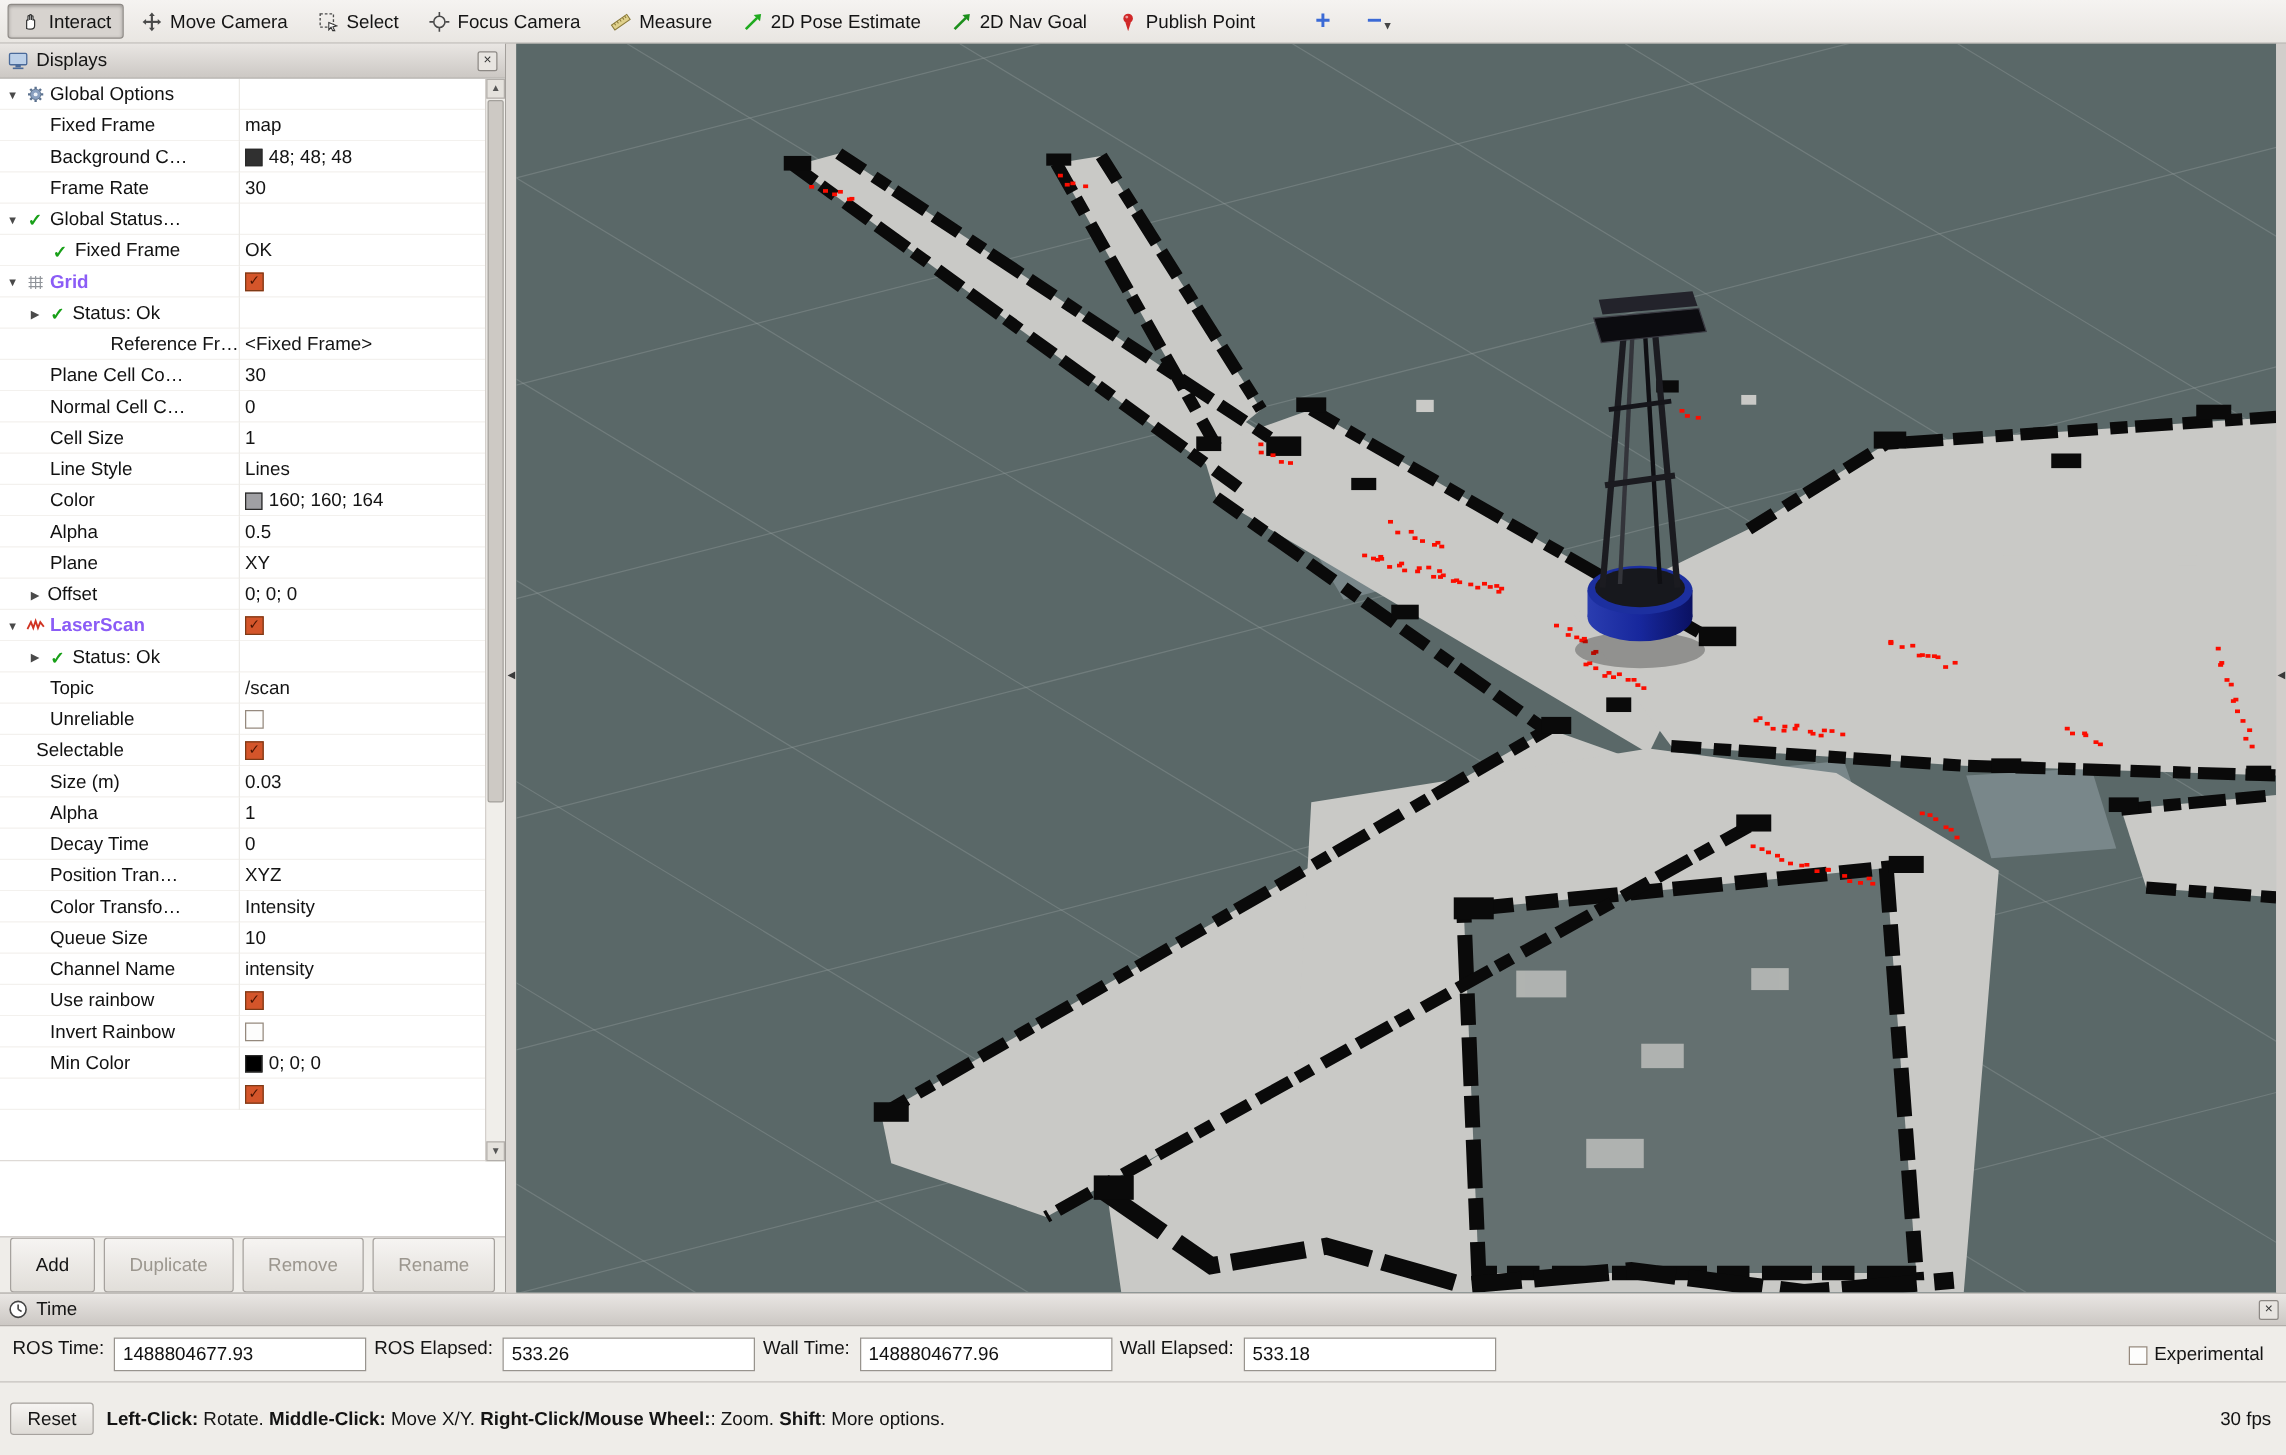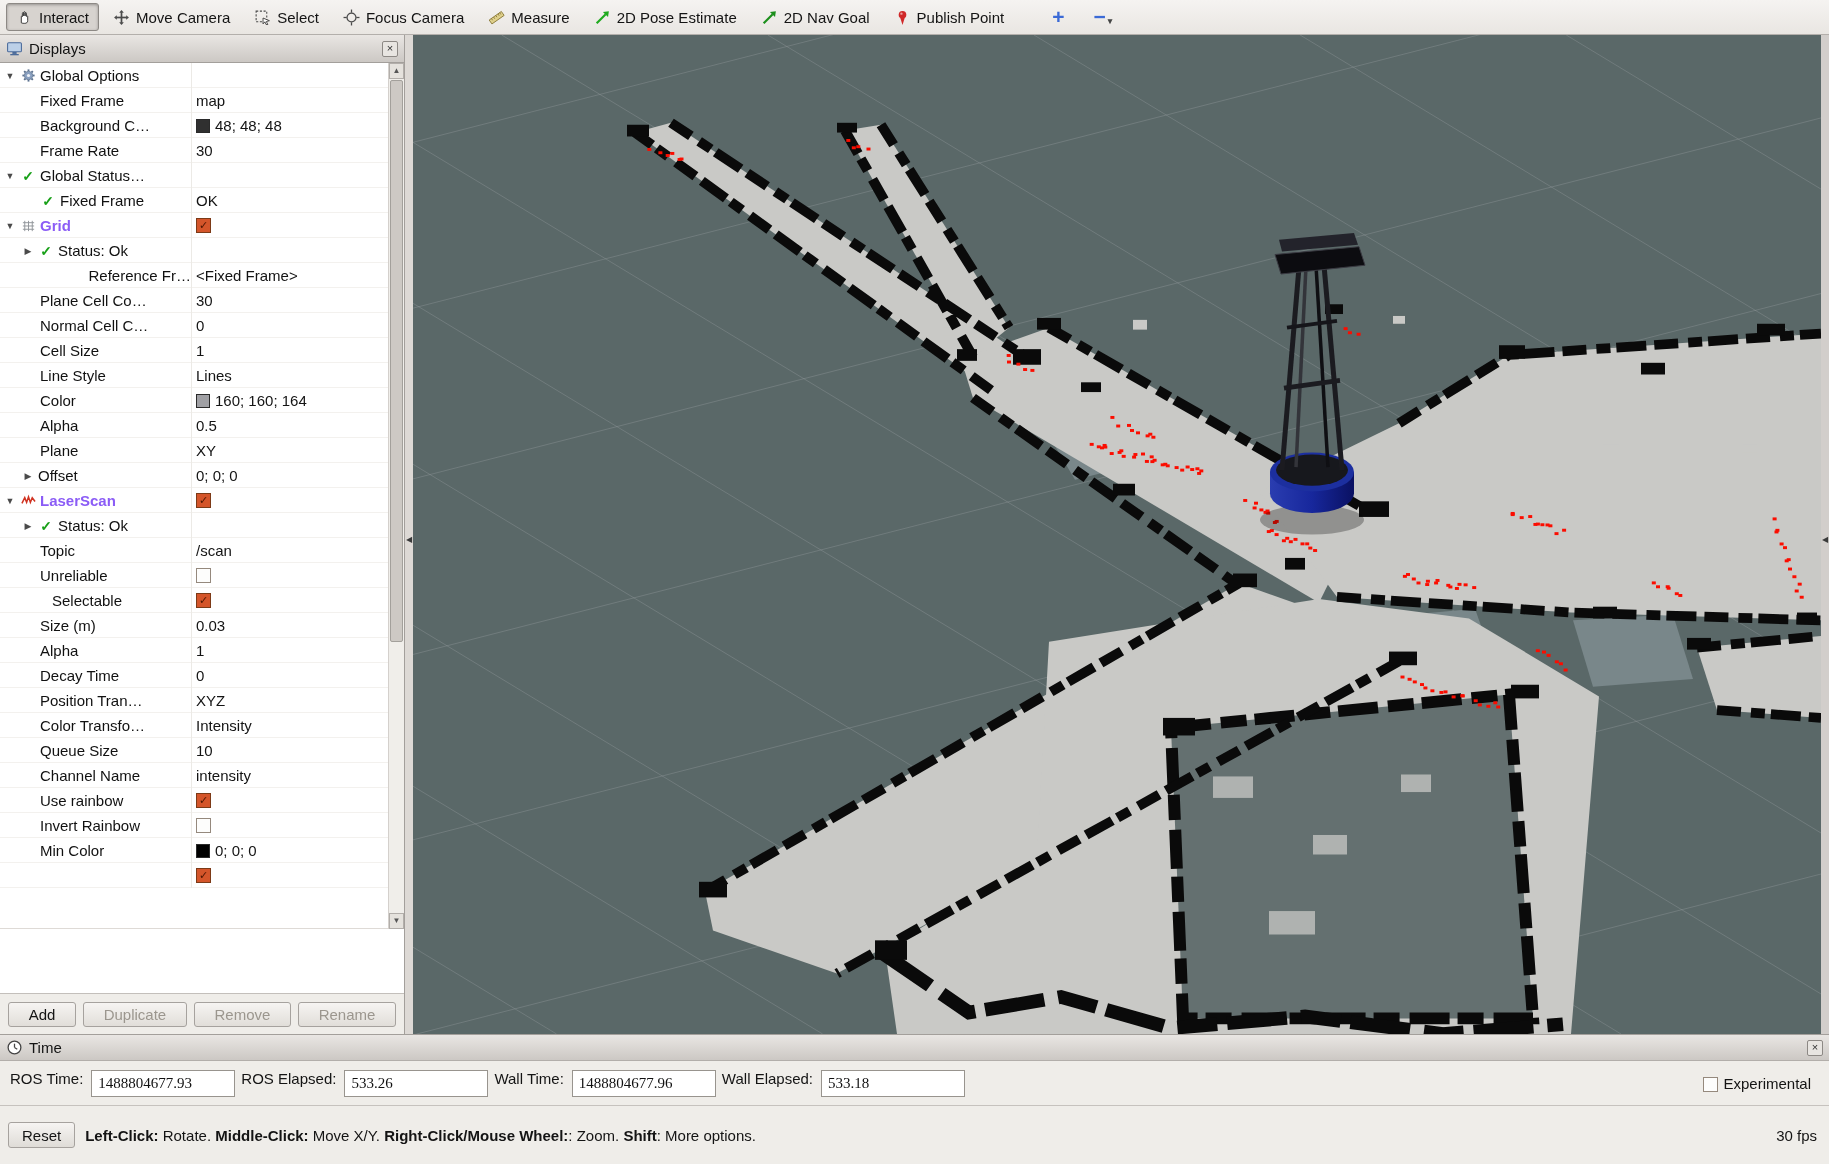--- a/index.html
+++ b/index.html
@@ -72,43 +72,43 @@
   }
   .sb-btn {
     position:absolute; left:0; right:0; height:16px; background:#e5e2dd; border:1px solid #b2aeaa;
     font-size:8px; color:#555; text-align:center; line-height:14px;
   }
   .sb-btn.up { top:0; } .sb-btn.down { bottom:0; }
   .sb-thumb { position:absolute; top:17px; left:1px; right:1px; height:562px; background:#cdc9c4; border:1px solid #a3a09b; border-radius:2px; }
 
   .panel-buttons { flex:0 0 40px; display:flex; align-items:center; gap:7px; padding:0 8px; }
   .pbtn {
-    flex:1 1 auto; height:25px; display:flex; align-items:center; justify-content:center;
+    flex:1 1 auto; height:44px; display:flex; align-items:center; justify-content:center;
     border:1px solid #a6a29e; border-radius:3px; background:linear-gradient(#f6f4f2,#e1ded9);
   }
   .pbtn.disabled { color:#9b968e; }
 
   .vsplit { flex:0 0 8px; background:#ddd9d5; position:relative; }
   .vsplit .harrow { position:absolute; top:500px; left:0; width:8px; font-size:8px; color:#3a3a3a; text-align:center; }
   .vsplit.right { background:#d2cecb; }
 
   .viewport { flex:1 1 auto; position:relative; overflow:hidden; background:#5a6868; }
   .viewport svg { position:absolute; inset:0; width:100%; height:100%; }
 
   
   .time-panel { flex:0 0 71px; display:flex; flex-direction:column; background:#efede9; border-top:1px solid #a39f9b; }
   .time-header {
     flex:0 0 26px; display:flex; align-items:center; gap:6px; padding:0 6px;
     background:linear-gradient(#e9e6e3,#ccc8c4); border-bottom:1px solid #b2aeaa;
   }
   .time-fields { flex:1 1 auto; display:flex; align-items:center; gap:9px; padding:0 10px; }
   .tfield { display:flex; gap:8px; margin-right:6px; }
   .tfield input {
-    width:144px; height:27px; border:1px solid #98948e; background:#fff;
-    font-family:Liberation Serif, serif; font-size:15px; padding:0 6px; color:#111;
+    width:202px; height:27px; border:1px solid #98948e; background:#fff;
+    font-family:Liberation Sans, sans-serif; font-size:15px; padding:0 6px; color:#111;
   }
   .experimental { margin-left:auto; display:flex; align-items:flex-end; gap:5px; padding-right:8px; }
 
   
   .status-bar { flex:0 0 34px; display:flex; align-items:center; gap:10px; padding:16px 8px; background:#efede9; border-top:1px solid #c6c2be; }
   .reset-btn { height:26px; padding:0 13px; display:flex; align-items:center; border:1px solid #a6a29e; border-radius:3px; background:linear-gradient(#f6f4f2,#dfdcd7); }
   .help { flex:1 1 auto; white-space:nowrap; overflow:hidden; }
   .fps { white-space:nowrap; padding-right:4px; }
 </style>
 </head>
@@ -423,21 +423,21 @@
             </div>
             <div class="tree-row">
               <div class="cell-name" style="padding-left: 40px;">
                 <span class="name-plain">Unreliable</span>
               </div>
               <div class="cell-value">
                 <span class="cb"></span>
               </div>
             </div>
             <div class="tree-row">
-              <div class="cell-name" style="padding-left: 52px;">
+              <div class="cell-name" style="padding-left: 29px;">
                 <span class="name-plain">Selectable</span>
               </div>
               <div class="cell-value">
                 <span class="cb on">✓</span>
               </div>
             </div>
             <div class="tree-row">
               <div class="cell-name" style="padding-left: 40px;">
                 <span class="name-plain">Size (m)</span>
               </div>

